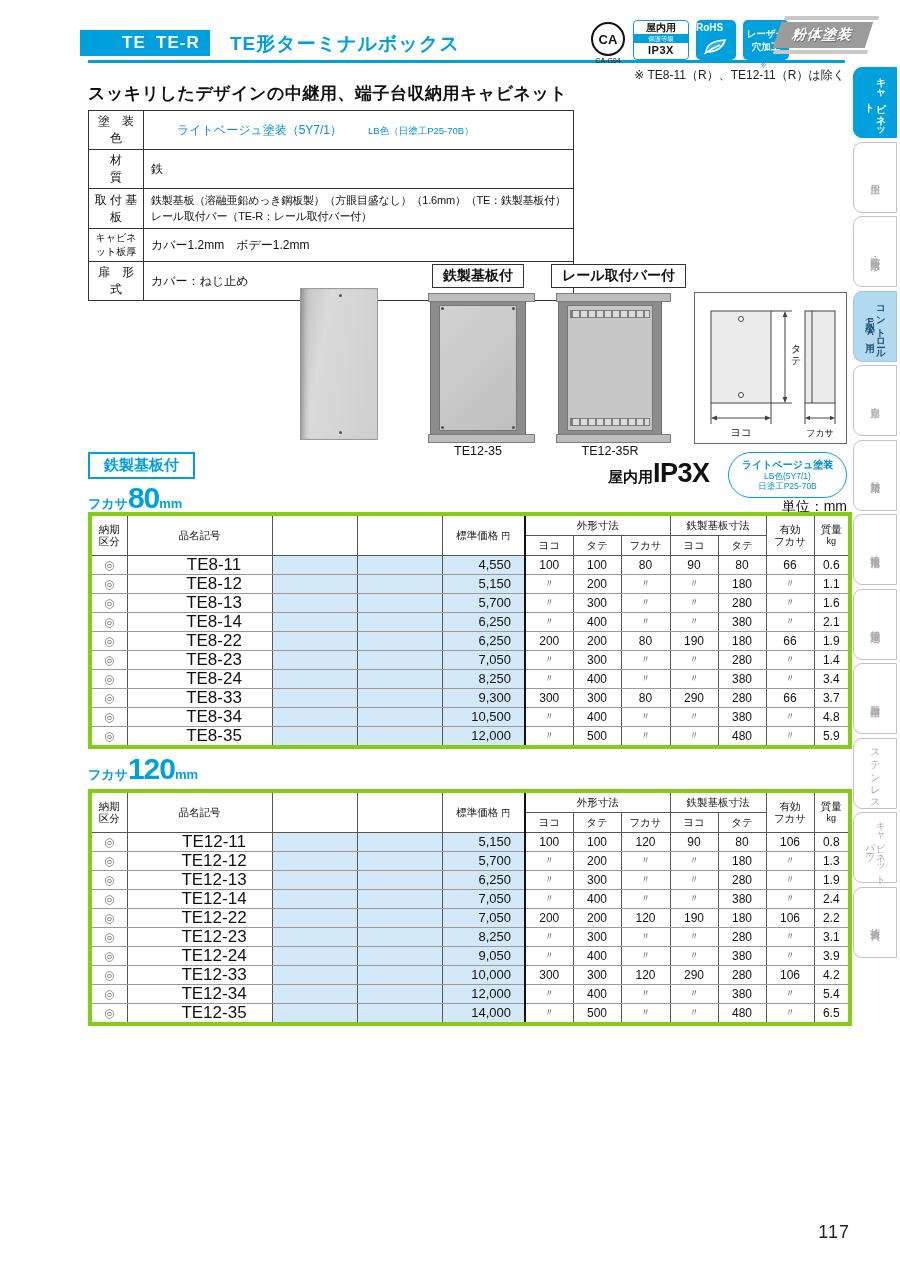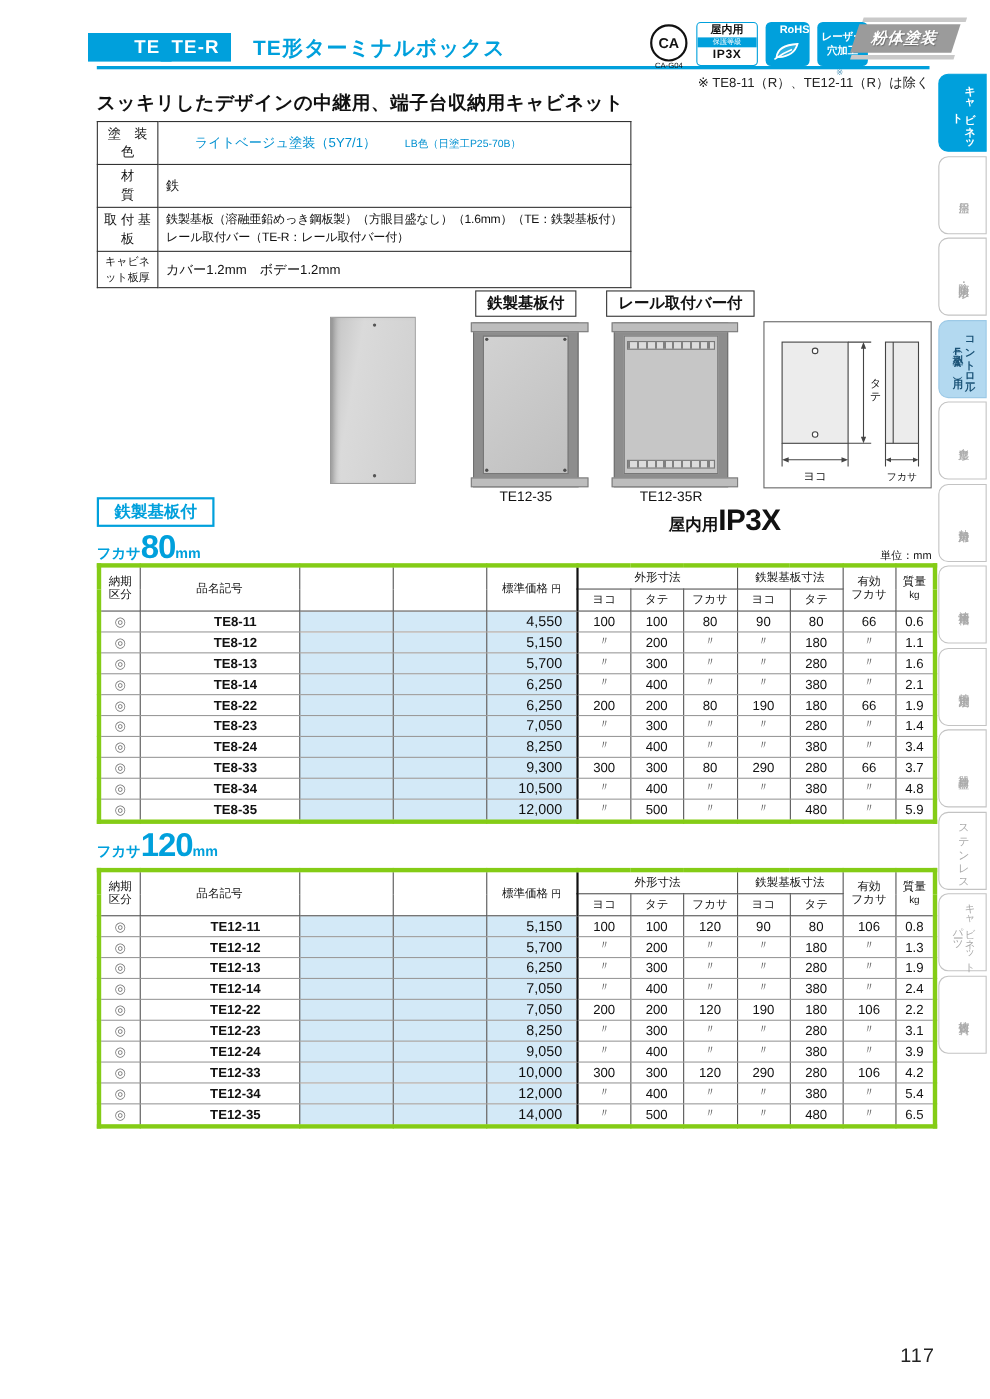--- a/index.html
+++ b/index.html
@@ -19,21 +19,21 @@
   .cert{position:absolute;top:20px;}
   #ca-mark{left:588px;top:22px;width:40px;text-align:center;}
   #ca-mark .circ{width:30px;height:30px;border:2.5px solid #111;border-radius:50%;margin:0 auto;
     display:flex;align-items:center;justify-content:center;font-weight:bold;font-size:13px;color:#111;}
   #ca-mark .code{font-size:7px;color:#111;margin-top:1px;}
   #indoor-badge{left:633px;width:54px;height:38px;border:1.5px solid #00a0dc;border-radius:4px;background:#fff;
     overflow:hidden;text-align:center;}
   #indoor-badge .l1{font-size:10px;font-weight:bold;color:#111;line-height:13px;}
   #indoor-badge .l2{font-size:6.5px;color:#fff;background:#00a0dc;line-height:9px;}
   #indoor-badge .l3{font-size:11px;font-weight:bold;color:#111;line-height:15px;letter-spacing:.5px;}
-  #rohs-badge{left:696px;width:40px;height:40px;background:#00a0dc;border-radius:5px;text-align:right;color:#fff;}
+  #rohs-badge{left:696px;width:40px;height:40px;background:#00a0dc;border-radius:5px;text-align:left;color:#fff;}
   #rohs-badge .t{font-size:10px;font-weight:bold;line-height:15px;}
   #laser-badge{left:743px;width:46px;height:40px;background:#00a0dc;border-radius:5px;text-align:center;color:#fff;}
   #laser-badge .t{font-size:9.5px;font-weight:bold;line-height:13px;padding-top:7px;}
   #laser-ast{position:absolute;left:760px;top:61px;font-size:8px;color:#5599bb;}
   #powder-badge{left:777px;top:22px;width:92px;height:26px;background:#9b9b9b;transform:skewX(-18deg);
     display:flex;align-items:center;justify-content:center;}
   #powder-badge::before,#powder-badge::after{content:"";position:absolute;left:2px;right:-4px;height:4px;background:#c9c9c9;}
   #powder-badge::before{top:-6px;}
   #powder-badge::after{bottom:-6px;}
   #powder-badge span{color:#fff;font-weight:bold;font-size:14px;letter-spacing:1px;text-shadow:1px 1px 1px #6a6a6a;}
@@ -88,34 +88,34 @@
   .depth-heading .dp{font-size:13px;font-weight:bold;}
   .depth-heading .dv{font-size:30px;font-weight:bold;letter-spacing:-1px;}
   .depth-heading .du{font-size:13px;font-weight:bold;}
   #indoor-rating{position:absolute;left:608px;top:458px;color:#111;}
   #indoor-rating .pre{font-size:15px;font-weight:bold;}
   #indoor-rating .big{font-size:27px;font-weight:bold;letter-spacing:-.5px;}
   #paint-oval{position:absolute;left:728px;top:452px;width:117px;height:44px;border:1.5px solid #00a0dc;
     border-radius:24px;text-align:center;color:#0090d0;display:flex;flex-direction:column;justify-content:center;background:#fff;}
   #paint-oval .o1{font-size:10px;font-weight:bold;line-height:12px;}
   #paint-oval .o2,#paint-oval .o3{font-size:8.5px;line-height:10px;}
-  #unit-note{position:absolute;left:700px;top:498px;width:147px;text-align:right;font-size:10px;color:#111;}
+  #unit-note{position:absolute;left:700px;top:498px;width:147px;text-align:right;font-size:14px;color:#111;}
 
   
   .price-table{position:absolute;left:88px;width:760px;border-collapse:collapse;table-layout:fixed;
     border:4px solid #84cc16;}
   #table80{top:512px;} #table120{top:789px;}
   .price-table th,.price-table td{border:1px solid #555;padding:0;line-height:1.05;overflow:hidden;}
   .price-table thead th{font-size:10.5px;font-weight:normal;color:#111;background:#fff;height:19px;}
   .price-table thead .sub{font-size:10.5px;}
   .price-table thead .u{font-size:9px;}
   .price-table tbody td{height:18px;text-align:center;font-size:12px;color:#111;border-top:1px solid #9a9a9a;border-bottom:1px solid #9a9a9a;}
   .price-table tbody tr.group-start td{border-top:1.8px solid #111;}
   .price-table .c-del{color:#777;font-size:12px;}
-  .price-table .c-model{font-weight:bold;font-size:12px;padding-left:29px;}
+  .price-table .c-model{font-weight:normal;font-size:17px;padding-left:29px;}
   .price-table .c-blank1,.price-table .c-blank2{background:#d3e9f7;}
   .price-table .c-price{background:#d3e9f7;text-align:right;padding-right:13px;font-size:13px;}
   .price-table .thick-r{border-right:2px solid #111;}
   .price-table td.ditto{color:#666;font-size:11px;}
 
   
   #sidebar{position:absolute;right:3px;top:67px;width:44px;display:flex;flex-direction:column;gap:3.5px;}
   .side-tab{height:71px;border:1px solid #c3c3c3;border-radius:9px 0 0 9px;background:#fff;color:#a9a9a9;
     display:flex;align-items:center;justify-content:center;box-sizing:border-box;cursor:pointer;}
   .side-tab span{writing-mode:vertical-rl;text-orientation:upright;font-size:10px;letter-spacing:1px;
@@ -172,20 +172,24 @@
           <td class="lbl">材　　　質</td>
           <td class="val"><span>鉄</span></td>
         </tr>
         <tr class="r3" style="height: 40px;">
           <td class="lbl">取 付 基 板</td>
           <td class="val"><span>鉄製基板（溶融亜鉛めっき鋼板製）（方眼目盛なし）（1.6mm）（TE：鉄製基板付）</span><br><span>レール取付バー（TE-R：レール取付バー付）</span></td>
         </tr>
         <tr style="height: 22px;">
           <td class="lbl small">キャビネット板厚</td>
           <td class="val"><span>カバー1.2mm　ボデー1.2mm</span></td>
+        </tr>
+        <tr style="height: 22px;">
+          <td class="lbl">扉　形　式</td>
+          <td class="val"><span>カバー：ねじ止め</span></td>
         </tr>
       </tbody>
     </table>
 
   <div id="badge-plate" class="photo-badge">鉄製基板付</div>
   <div id="badge-rail" class="photo-badge">レール取付バー付</div>
 
   <div id="box-closed">
     <div class="screw s-top"></div>
     <div class="screw s-bot"></div>
@@ -238,20 +242,25 @@
     </svg>
   </div>
 
   <div id="section-label">鉄製基板付</div>
   <div id="depth80" class="depth-heading">
     <span class="dp">フカサ</span><span class="dv">80</span><span class="du">mm</span>
   </div>
   <div id="indoor-rating">
     <span class="pre">屋内用</span><span class="big">IP3X</span>
   </div>
+  <div id="paint-oval">
+    <div class="o1">ライトベージュ塗装</div>
+    <div class="o2">LB色(5Y7/1)</div>
+    <div class="o3">日塗工P25-70B</div>
+  </div>
   <div id="unit-note">単位：mm</div>
 
   <table id="table80" class="price-table">
     <colgroup>
         <col style="width:37px">
         <col style="width:145px">
         <col style="width:85px">
         <col style="width:85px">
         <col style="width:83px">
         <col style="width:48px">

